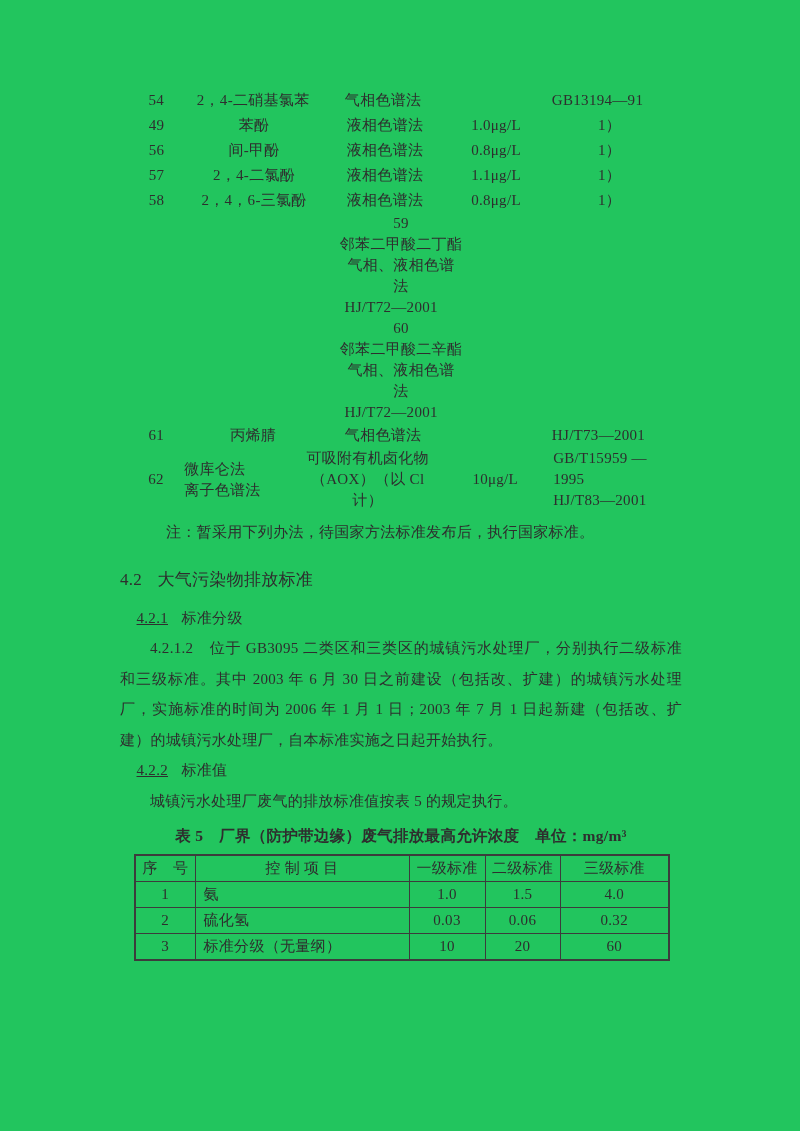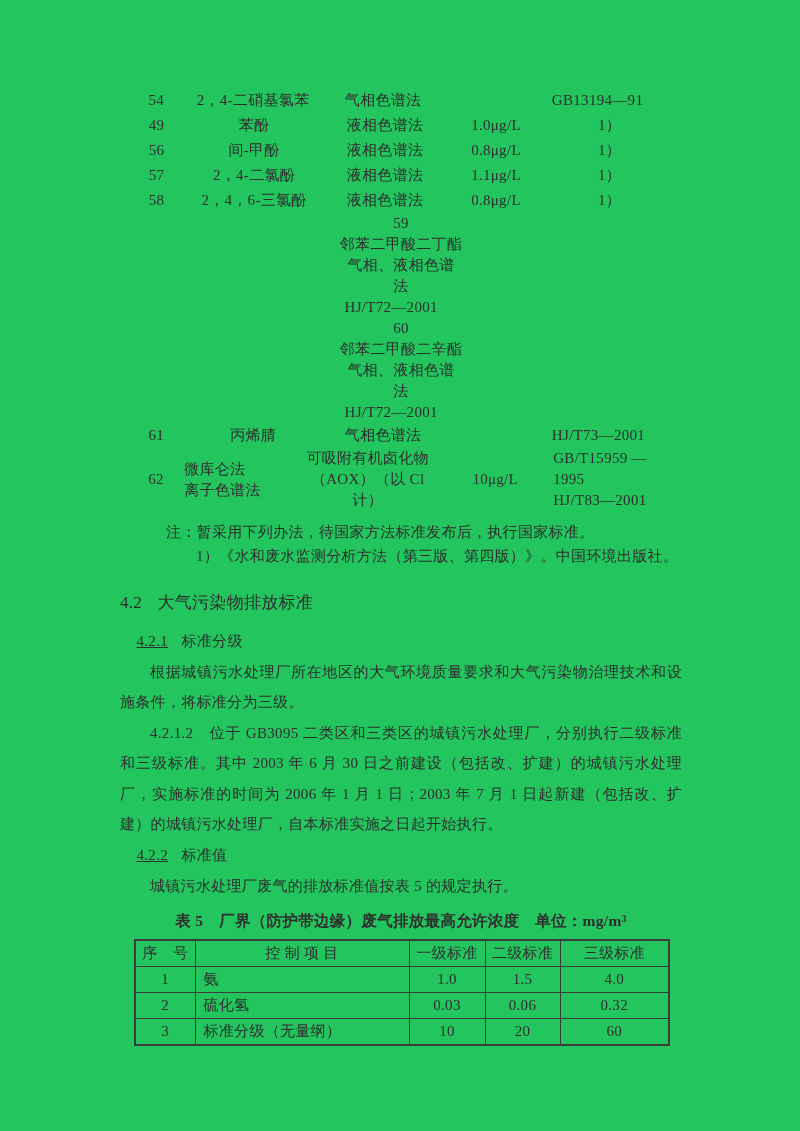--- a/index.html
+++ b/index.html
@@ -117,32 +117,30 @@
 （AOX）（以 Cl 计）</div>
         <div class="cell value">10μg/L</div>
         <div class="cell source">GB/T15959 —
 1995
 HJ/T83—2001</div>
       </div>
     </div>
 
     <div class="notes">
       <div>注：暂采用下列办法，待国家方法标准发布后，执行国家标准。</div>
-      <div class="note-ref">1）《水和废水监测分析方法（第三版、第四版）》。中国环境出版社。</div>
     </div>
 
     <div class="h1">
       <span class="num">4.2</span><span>大气污染物排放标准</span>
     </div>
 
     <div class="h2">
       <span class="num">4.2.1</span><span>标准分级</span>
     </div>
 
-    <p class="para">根据城镇污水处理厂所在地区的大气环境质量要求和大气污染物治理技术和设施条件，将标准分为三级。</p>
     <p class="para">4.2.1.2　位于 GB3095 二类区和三类区的城镇污水处理厂，分别执行二级标准和三级标准。其中 2003 年 6 月 30 日之前建设（包括改、扩建）的城镇污水处理厂，实施标准的时间为 2006 年 1 月 1 日；2003 年 7 月 1 日起新建（包括改、扩建）的城镇污水处理厂，自本标准实施之日起开始执行。</p>
 
     <div class="h2">
       <span class="num">4.2.2</span><span>标准值</span>
     </div>
 
     <p class="para">城镇污水处理厂废气的排放标准值按表 5 的规定执行。</p>
 
     <div class="t5title">表 5　厂界（防护带边缘）废气排放最高允许浓度　单位：mg/m³</div>
 

